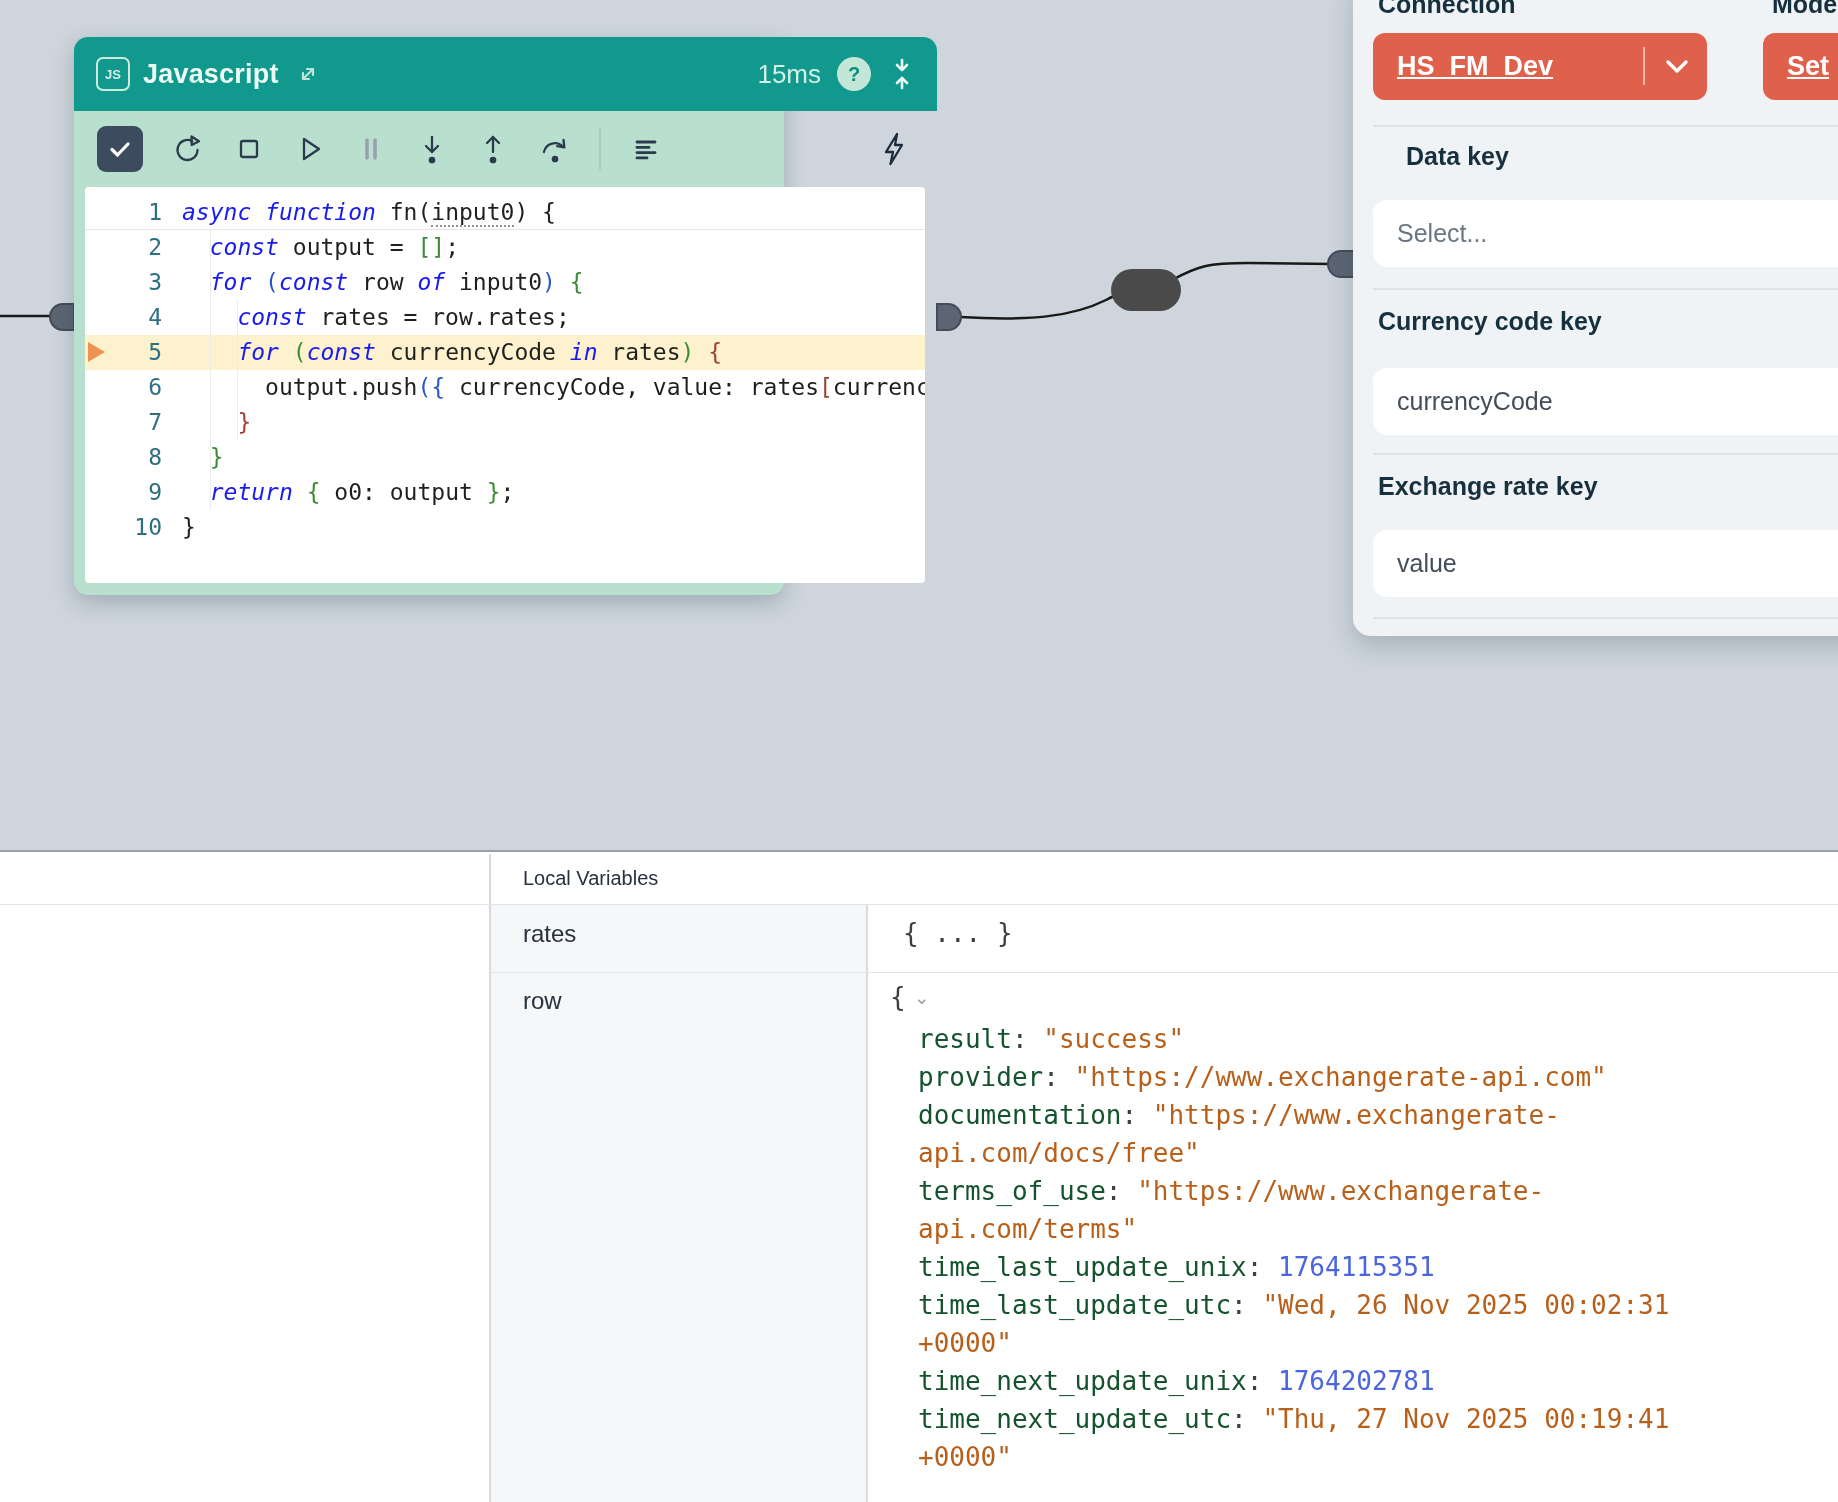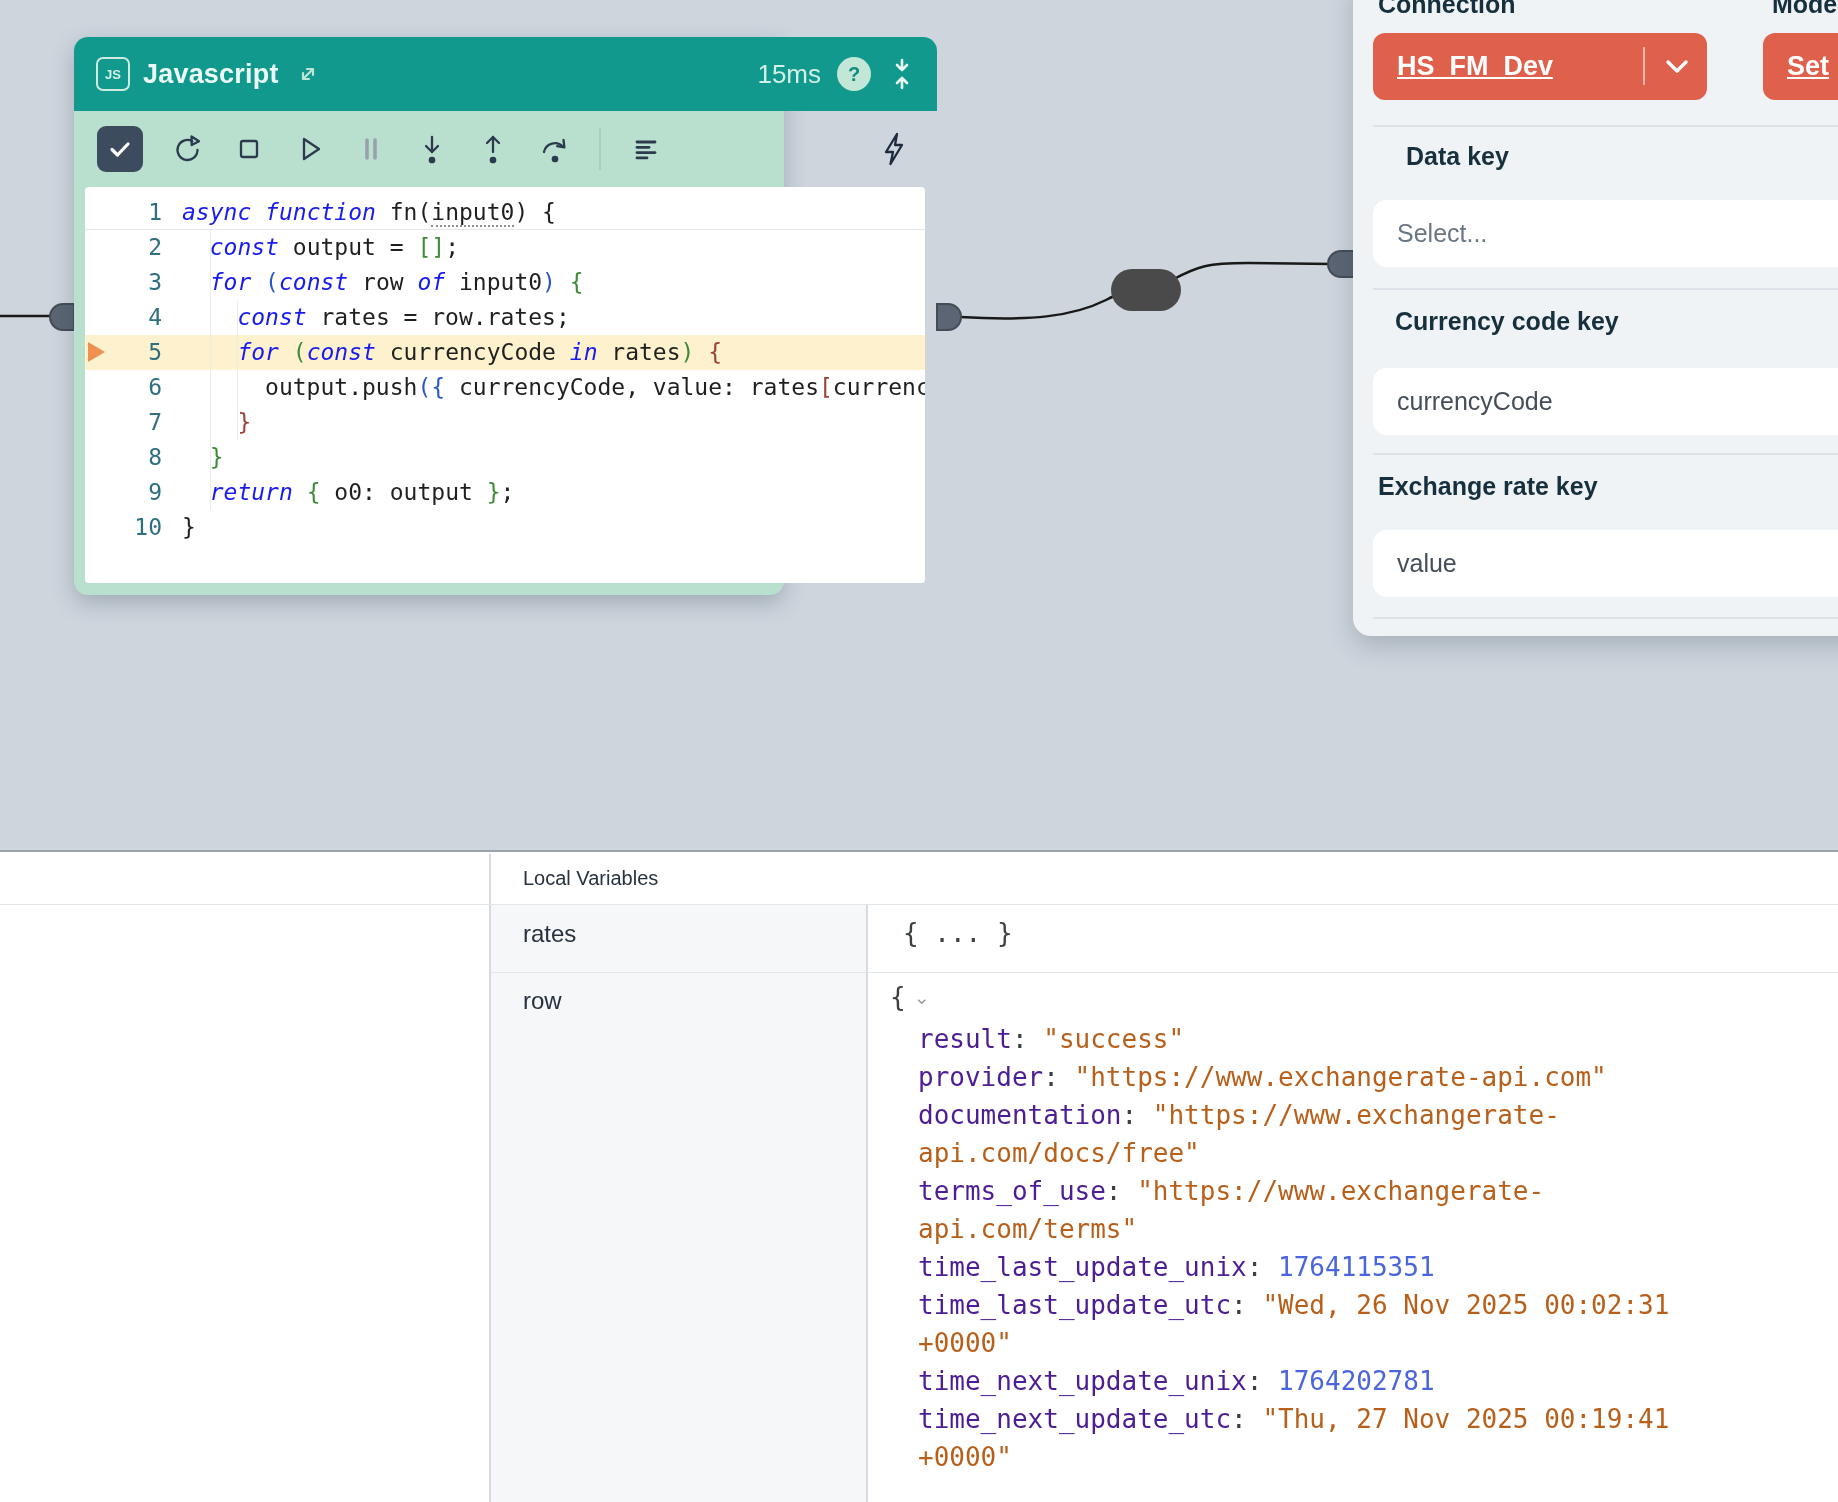--- a/index.html
+++ b/index.html
@@ -61,21 +61,21 @@
   .bp-header-border{position:absolute;left:0;top:52px;width:100%;height:1px;background:#e2e5e9;}
   .bp-title{position:absolute;left:523px;top:15px;font-size:20px;color:#28323f;}
   .key-col{position:absolute;left:491px;top:53px;width:375px;bottom:0;background:#f5f7f9;border-right:2px solid #d8dce0;}
   .row-divider{position:absolute;left:491px;top:120px;right:0;height:1px;background:#e2e5e9;}
   .var-name{position:absolute;left:523px;font-size:24px;color:#28323f;}
   .mono-val{position:absolute;font-family:"DejaVu Sans Mono", monospace;font-size:26px;color:#3c4043;}
   .obj-open{display:flex;align-items:center;}
   .obj-chevron{color:#9aa0a6;font-size:19px;margin-left:8px;font-family:"Liberation Sans", sans-serif;}
   .json-entries{margin-left:28px;width:790px;font-family:"DejaVu Sans Mono", monospace;font-size:26px;line-height:38px;color:#3c4043;}
   .json-entry{white-space:normal;overflow-wrap:normal;word-break:normal;}
-  .jkey{color:#4c1d95;}
+  .jkey{color:#14532d;}
   .jsep{color:#3c4043;}
   .jval.string{color:#b85f1a;}
   .jval.number{color:#4b66dd;}
 </style>
 </head>
 <body>
 
 <div class="stage">
   <div class="canvas">
 
@@ -218,21 +218,21 @@
         <span>Set</span>
       </div>
 
       <div class="cfg-divider" style="top:149px;"></div>
       <div class="cfg-label" style="left:25px;top:166px;margin-left:28px;">Data key</div>
       <div class="cfg-input muted" style="top:224px;">
         <span>Select...</span>
       </div>
 
       <div class="cfg-divider" style="top:312px;"></div>
-      <div class="cfg-label" style="left:42px;top:331px;">Currency code key</div>
+      <div class="cfg-label" style="left:25px;top:331px;">Currency code key</div>
       <div class="cfg-input" style="top:392px;">
         <span>currencyCode</span>
       </div>
 
       <div class="cfg-divider" style="top:477px;"></div>
       <div class="cfg-label" style="left:25px;top:496px;">Exchange rate key</div>
       <div class="cfg-input" style="top:554px;">
         <span>value</span>
       </div>
 

